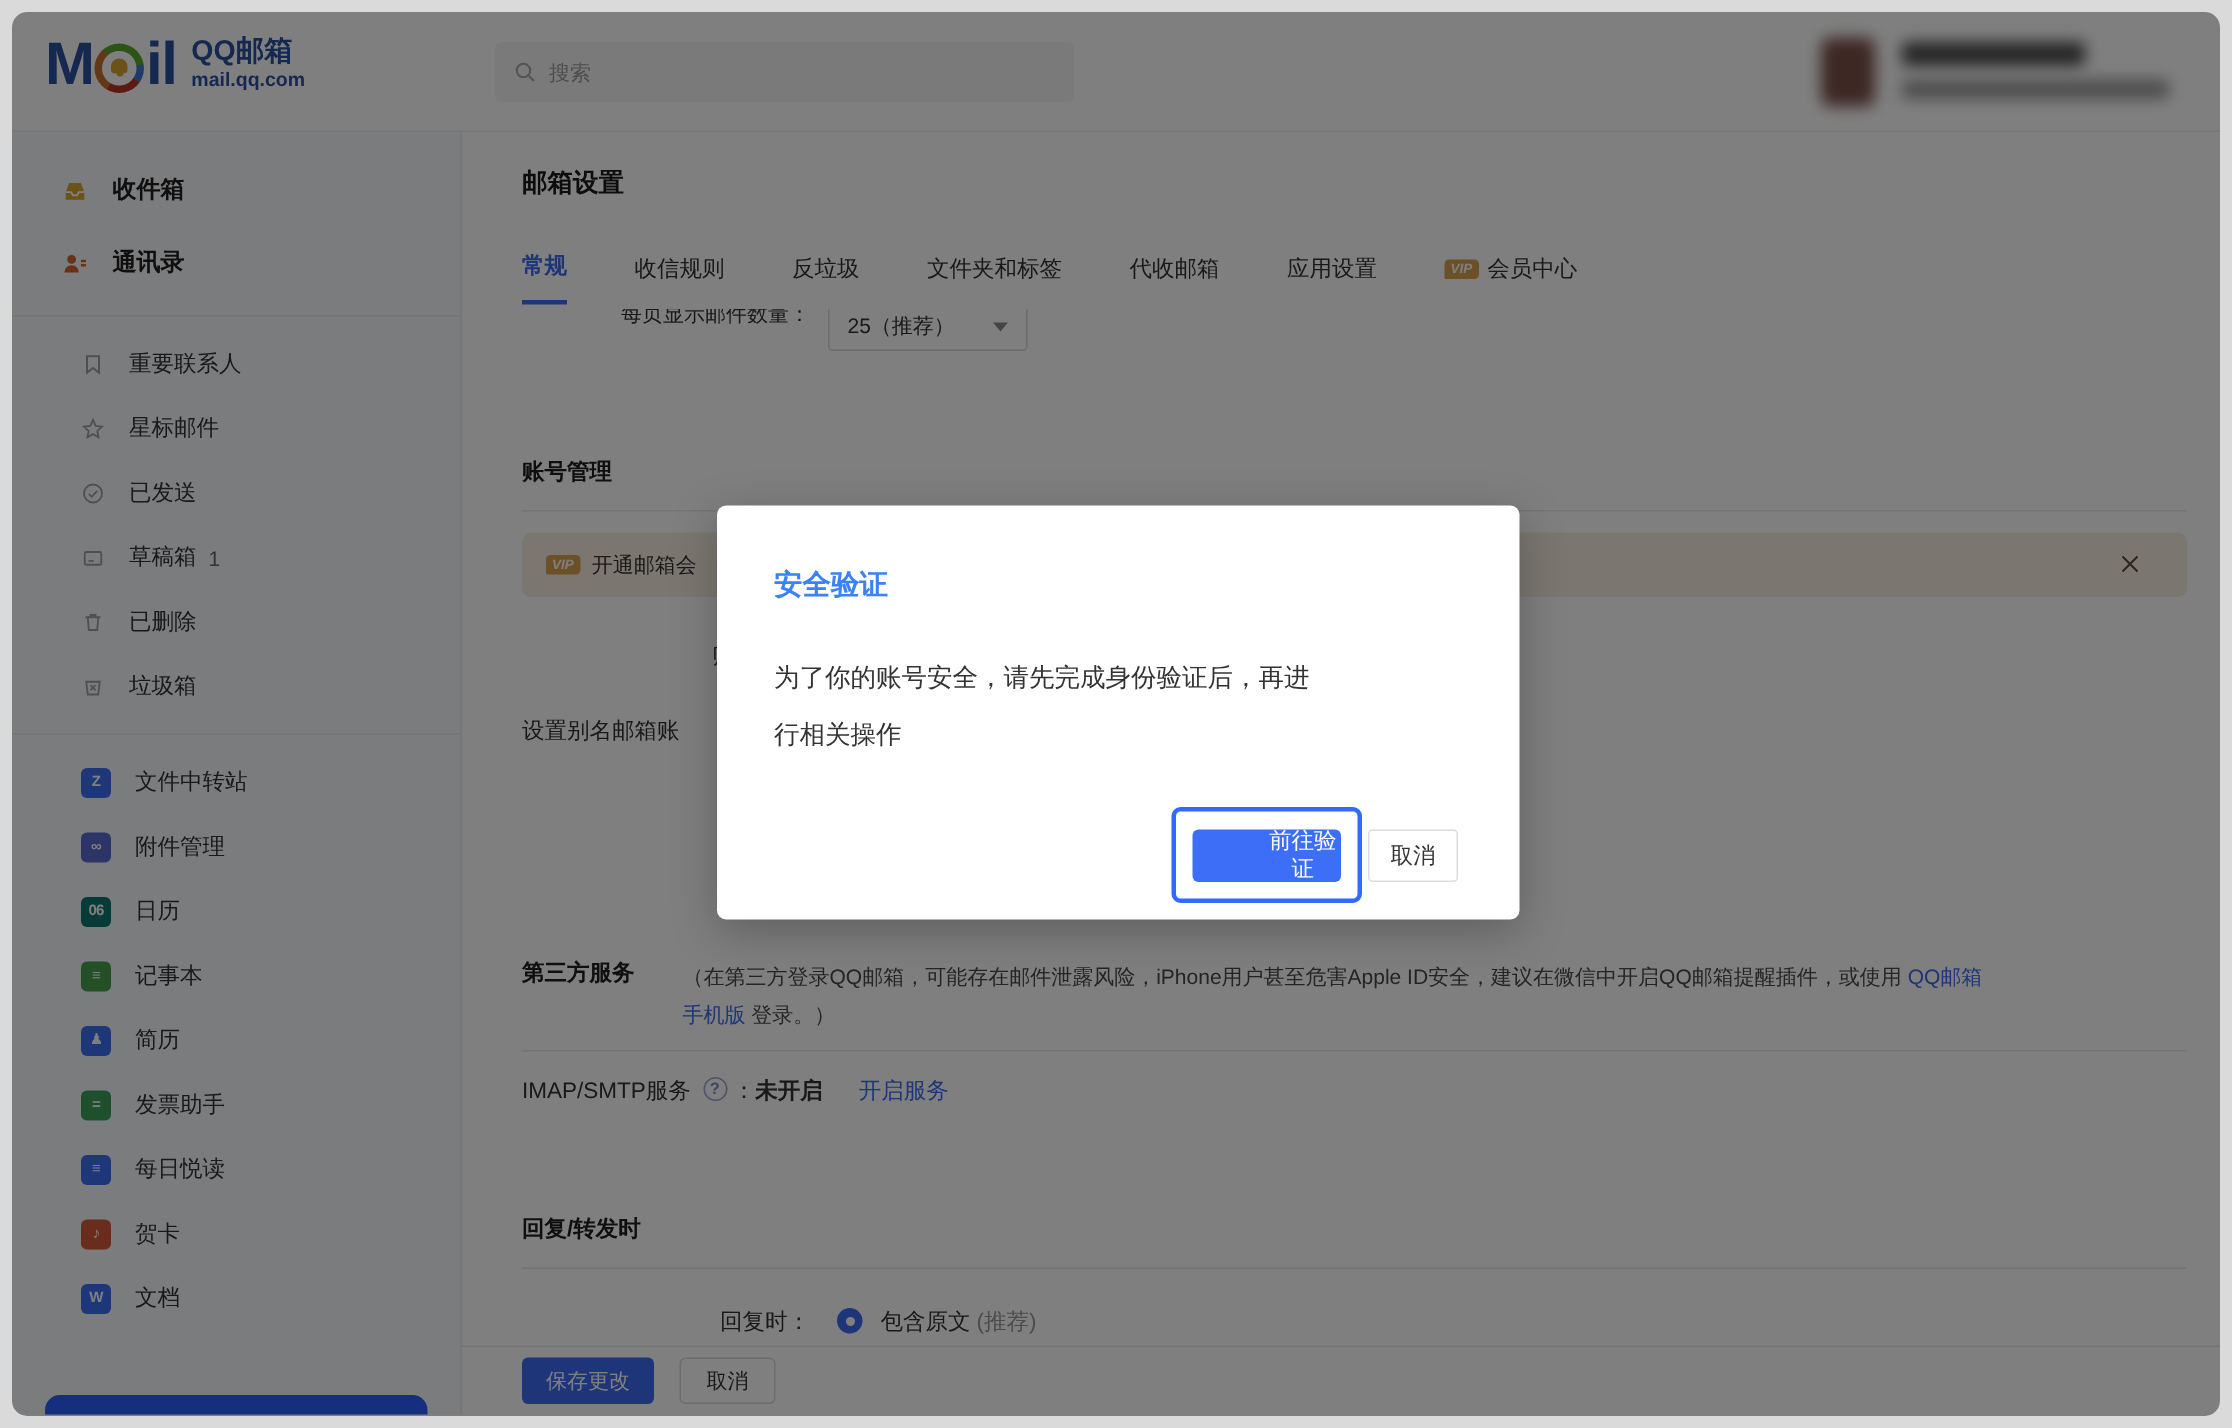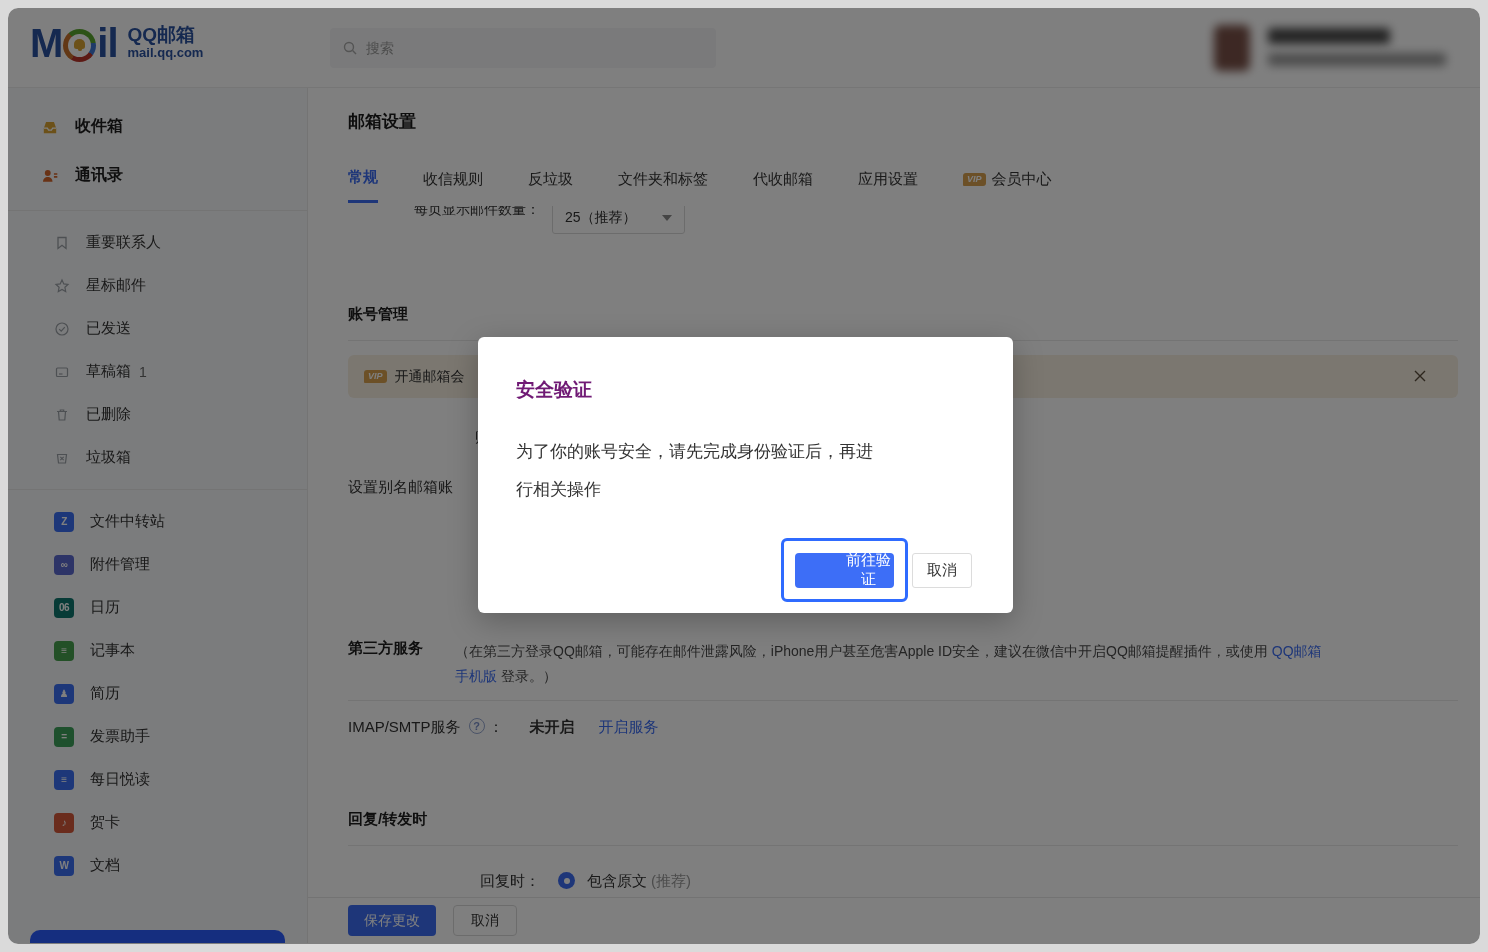--- a/index.html
+++ b/index.html
@@ -73,39 +73,39 @@
   .banner .txt { margin-left:8px; font-size:14px; color:#333; }
   .banner-close { position:absolute; right:30px; top:13px; width:16px; height:16px; cursor:pointer; }
   .partial-acc { position:absolute; left:40px; width:142px; text-align:right; top:340px; font-size:15px; color:#333; }
   .alias-label { position:absolute; left:40px; top:390px; font-size:15px; color:#333; white-space:nowrap; width:152px; overflow:hidden; }
   .tp-head { top:551px; }
   .tp-note { position:absolute; left:147px; top:551px; width:1010px; font-size:14px; color:#4a4a4a; line-height:25px; }
   .link { color:#3c6df2; cursor:pointer; text-decoration:none; }
   .imap-row { position:absolute; left:40px; top:630px; display:flex; align-items:flex-start; font-size:15px; color:#333; }
   .qmark { width:16px; height:16px; border:1px solid #96a7d0; color:#7a8fc9; border-radius:50%; font-size:11px; font-weight:bold;
     display:inline-flex; align-items:center; justify-content:center; margin:0 4px 0 8px; }
-  .imap-status { margin-left:26px; font-weight:600; }
+  .imap-status { font-weight:600; }
   .imap-link { margin-left:24px; font-size:15px; }
   .reply-head { top:722px; }
   .radio-row { position:absolute; left:0; top:779px; height:30px; width:100%; }
   .radio-label { position:absolute; left:40px; width:192px; text-align:right; top:5px; font-size:15px; color:#333; }
   .radio { position:absolute; left:250px; top:5px; width:17px; height:17px; border-radius:50%; background:#3c6df2; cursor:pointer; }
   .radio::after { content:""; position:absolute; left:5.5px; top:5.5px; width:6px; height:6px; border-radius:50%; background:#fff; }
   .radio-txt { position:absolute; left:279px; top:5px; font-size:15px; color:#333; }
   .radio-hint { color:#999; margin-left:4px; }
   .footer { position:absolute; left:0; right:0; bottom:0; height:46px; background:#fff; border-top:1px solid #e6e6e6; z-index:3; }
   .btn { display:inline-flex; align-items:center; justify-content:center; border-radius:4px; font-size:14px; cursor:pointer;
     font-family:inherit; }
   .btn-save { position:absolute; left:40px; top:7px; width:88px; height:31px; background:#3c6df2; color:#fff; border:0; }
   .btn-cancel { position:absolute; left:145px; top:7px; width:64px; height:31px; background:#fff; color:#333; border:1px solid #d9d9d9; }
   
   .dim { position:absolute; inset:0; background:rgba(0,0,0,0.5); z-index:50; }
   .modal { position:absolute; left:470px; top:329px; width:535px; height:276px; background:#fff; border-radius:6px;
     box-shadow:0 8px 30px rgba(0,0,0,0.25); z-index:60; }
-  .m-title { position:absolute; left:38px; top:40px; font-size:19px; font-weight:bold; color:#701a75; }
+  .m-title { position:absolute; left:38px; top:40px; font-size:19px; font-weight:bold; color:#3b82f6; }
   .m-body { position:absolute; left:38px; top:96px; font-size:17px; color:#333; line-height:38px; }
   .focus-box { position:absolute; left:303px; top:201px; width:127px; height:64px; border:3px solid #2f6bff; border-radius:6px;
     display:flex; align-items:center; justify-content:center; }
   .btn-confirm { width:99px; height:35px; background:#3d6ef7; color:#fff; border:0; border-radius:4px; font-size:15px;padding-left:48px; }
   .btn-mcancel { position:absolute; left:434px; top:216px; width:60px; height:35px; background:#fff; border:1px solid #dcdcdc;
     border-radius:3px; font-size:15px; color:#333; }
   svg { display:block; }
 </style>
 </head>
 <body>

